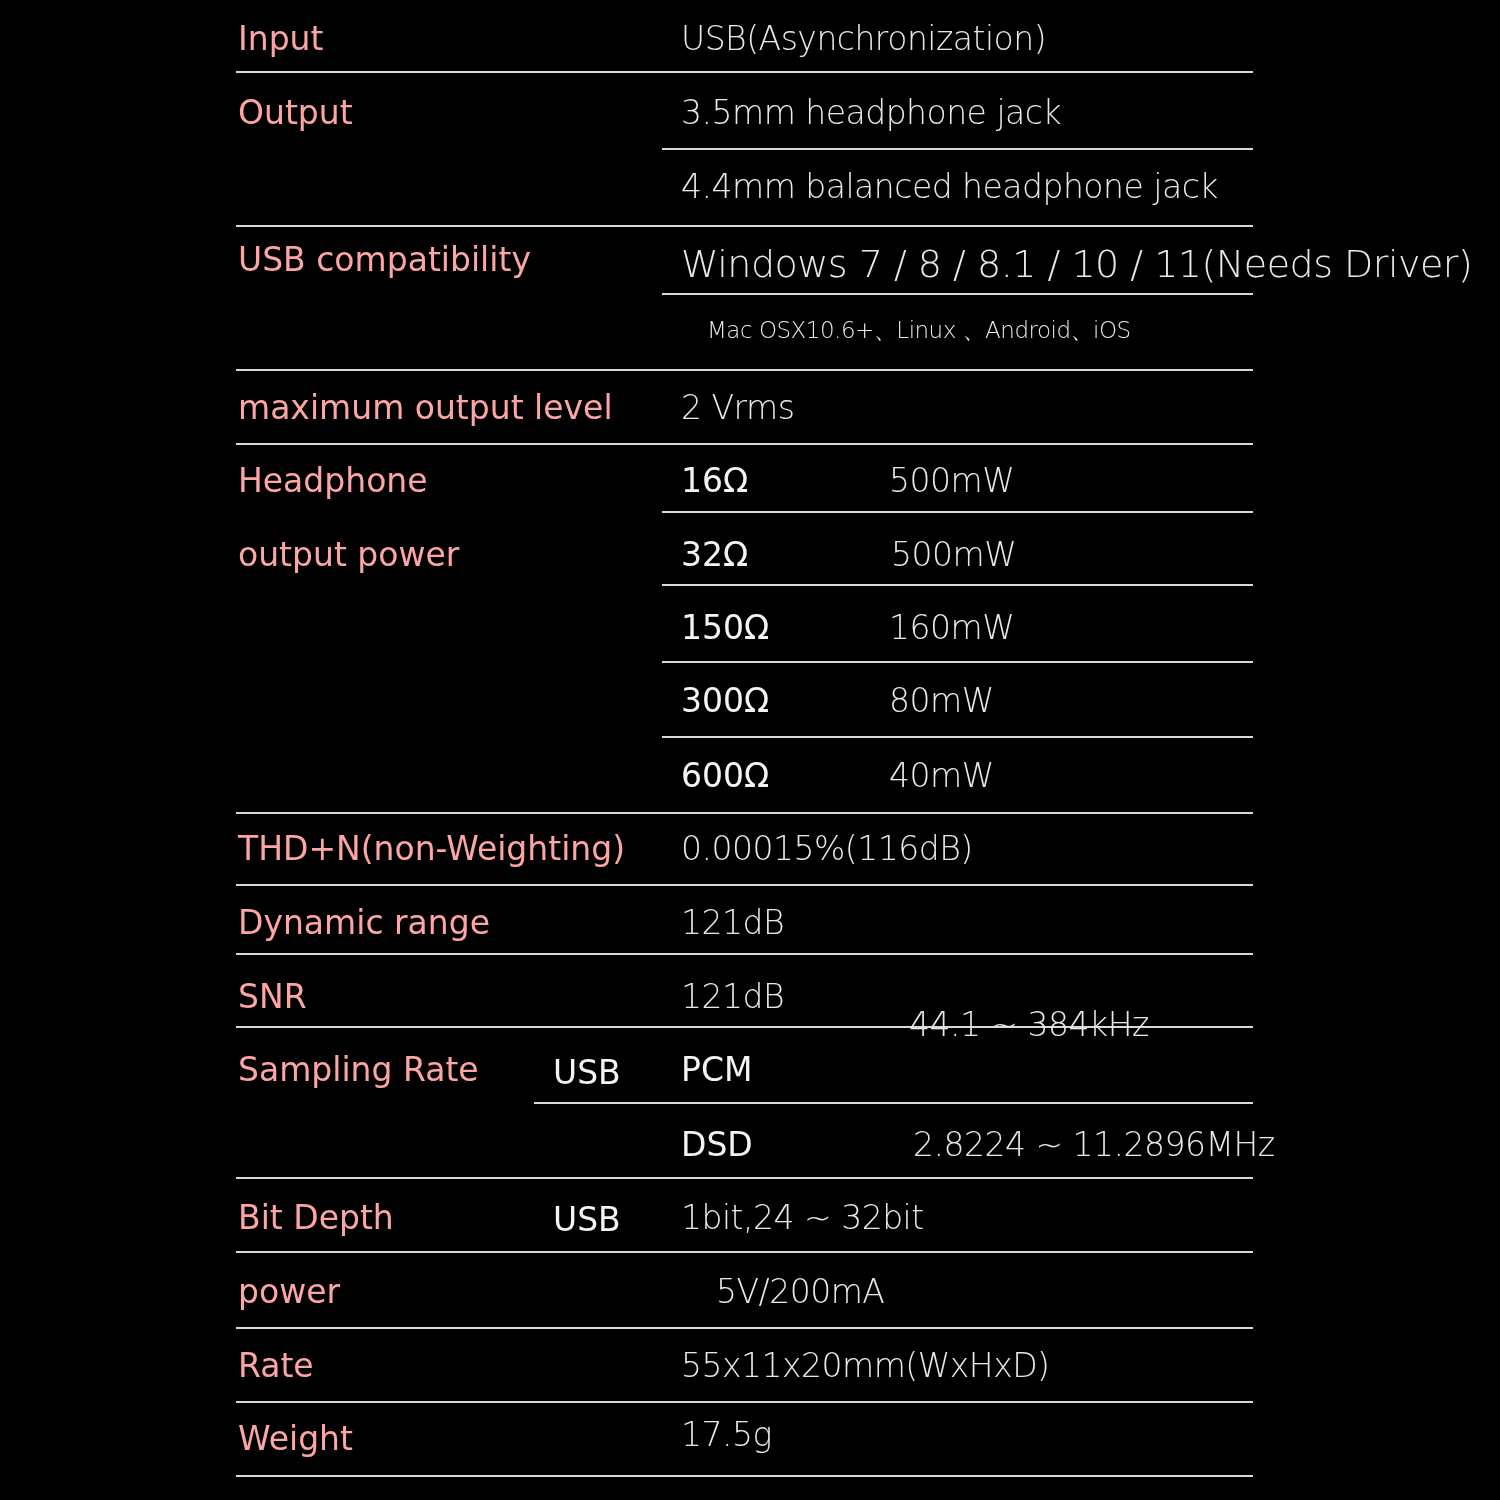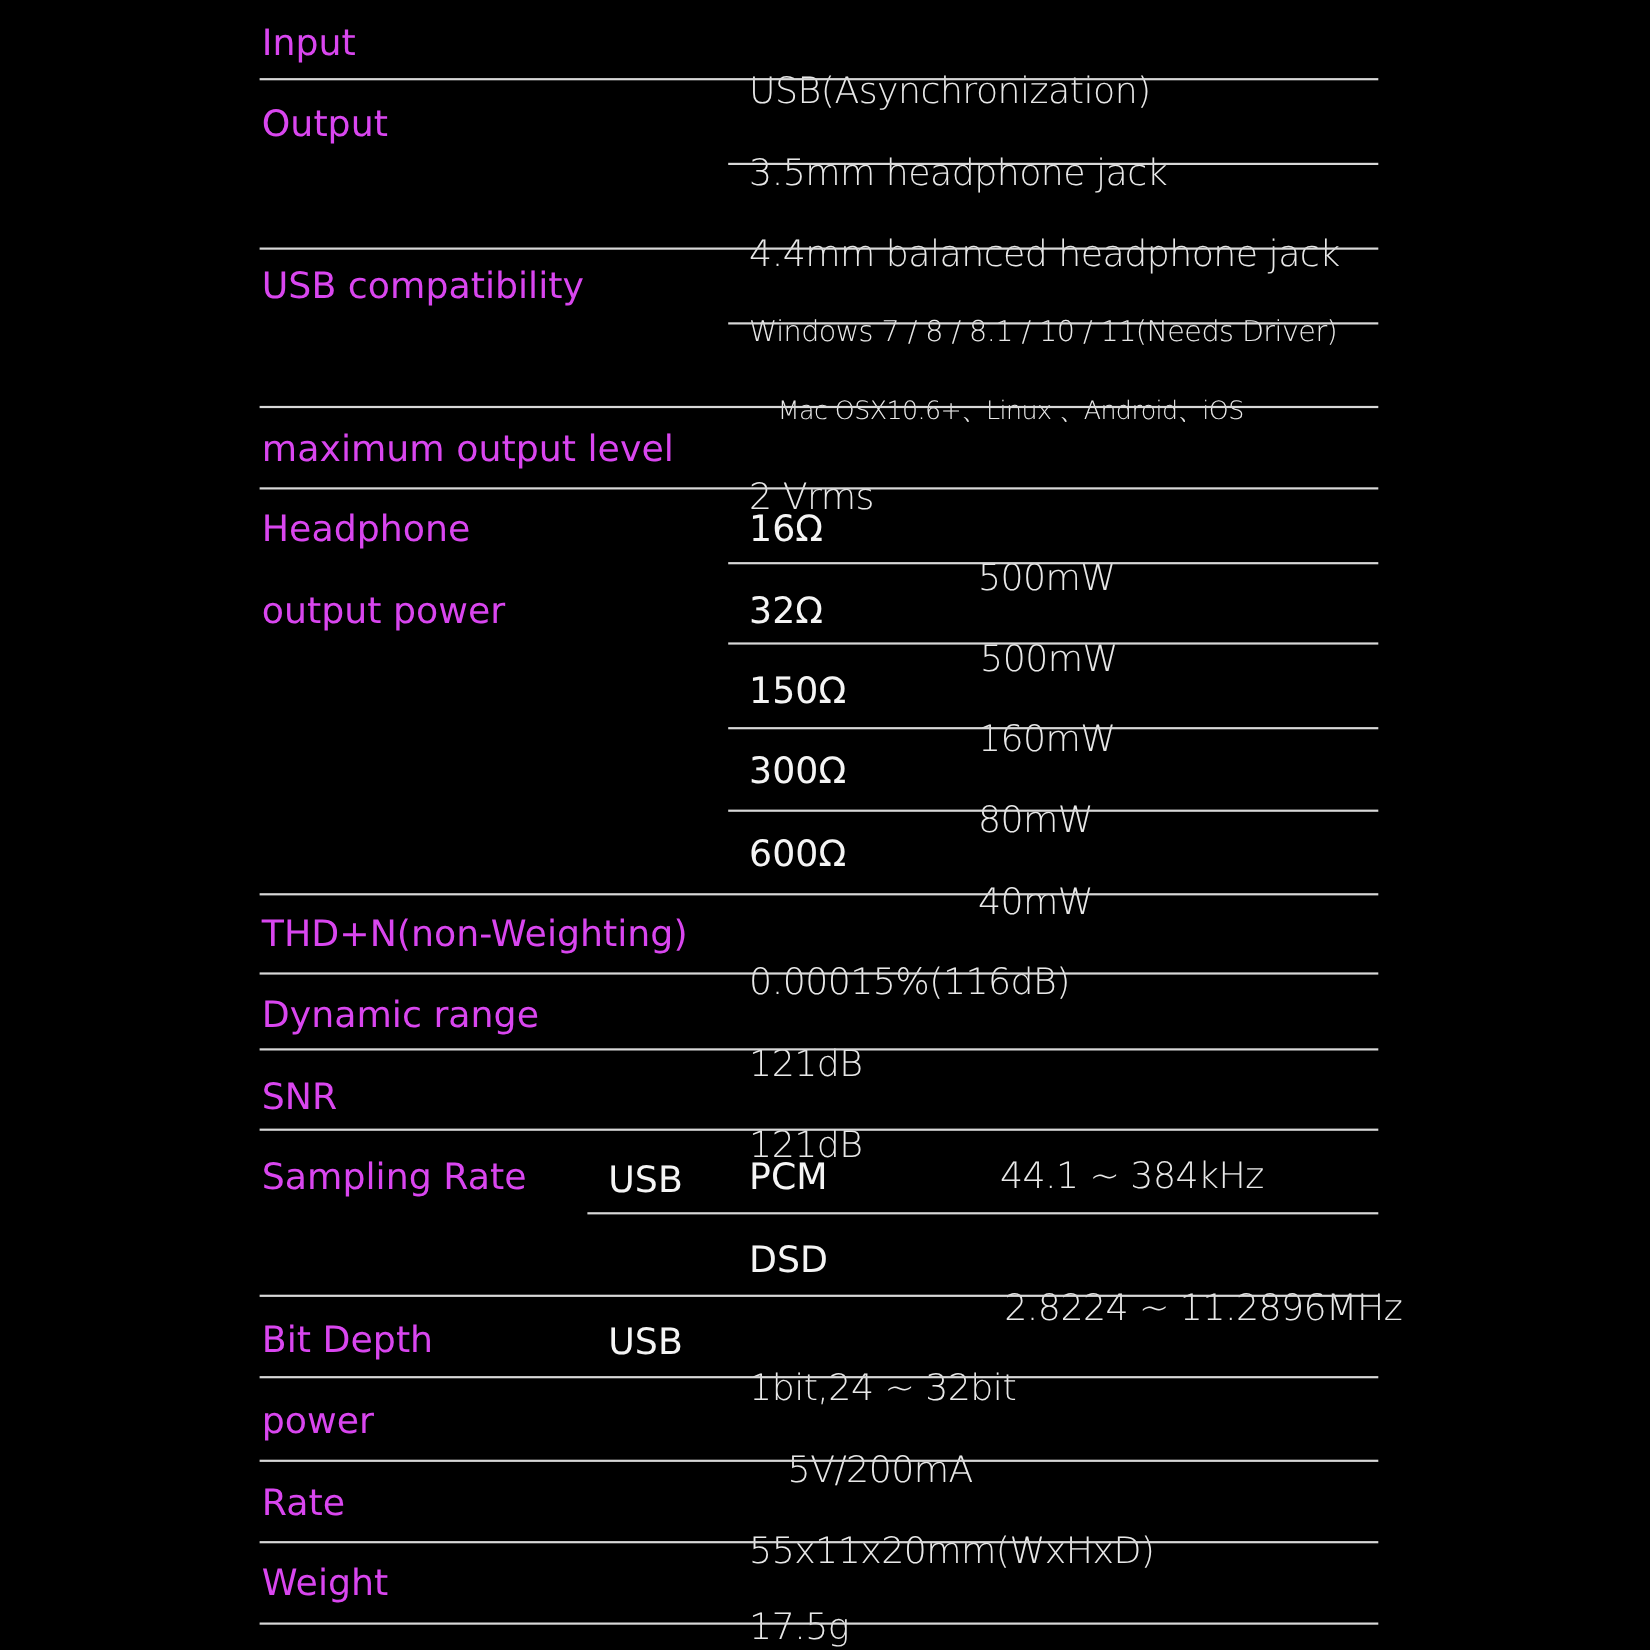--- a/index.html
+++ b/index.html
@@ -1,19 +1,19 @@
 <!DOCTYPE html>
 <html><head>
 <meta charset="utf-8">
 <style>
   html,body{margin:0;padding:0;background:#000;}
   body{width:1500px;height:1500px;position:relative;overflow:hidden;font-family:"DejaVu Sans","Liberation Sans",sans-serif;color:#fff;}
   .t{position:absolute;white-space:nowrap;line-height:1;}
-  .lab{font-size:33px;color:#d946ef;left:238px;}
-  .val{font-size:33px;color:#e8e8e8;font-weight:300;letter-spacing:-0.5px;margin-top:44px;}
+  .lab{font-size:33px;color:#fca5a5;left:238px;}
+  .val{font-size:33px;color:#e8e8e8;font-weight:300;letter-spacing:-0.5px;}
   .valb{font-size:33px;color:#f4f4f4;}
   .ln{position:absolute;height:2px;background:#d8d8d8;right:247px;}
   .full{left:236px;}
   .sub{left:662px;}
   .sub2{left:534px;}
 </style>
 </head>
 <body>
 
 <div>
@@ -22,21 +22,21 @@
   <div class="t val" style="left:681px;top:22px">USB(Asynchronization)</div>
   <div class="ln full" style="top:71px"></div>
 
   <div class="t lab" style="top:96px">Output</div>
   <div class="t val" style="left:681px;top:96px">3.5mm headphone jack</div>
   <div class="ln sub" style="top:148px"></div>
   <div class="t val" style="left:681px;top:170px">4.4mm balanced headphone jack</div>
   <div class="ln full" style="top:225px"></div>
 
   <div class="t lab" style="top:243px">USB compatibility</div>
-  <div class="t val" style="left:681px;top:245px;font-size:26px">Windows 7 / 8 / 8.1 / 10 / 11(Needs Driver)</div>
+  <div class="t val" style="left:681px;top:245px;font-size:38px">Windows 7 / 8 / 8.1 / 10 / 11(Needs Driver)</div>
   <div class="ln sub" style="top:293px"></div>
   <div class="t val" style="left:707px;top:319px;font-size:23px">Mac OSX10.6+、Linux 、Android、iOS</div>
   <div class="ln full" style="top:369px"></div>
 
   <div class="t lab" style="top:391px">maximum output level</div>
   <div class="t val" style="left:681px;top:391px">2 Vrms</div>
   <div class="ln full" style="top:443px"></div>
 
   <div class="t lab" style="top:464px">Headphone</div>
   <div class="t lab" style="top:538px">output power</div>

